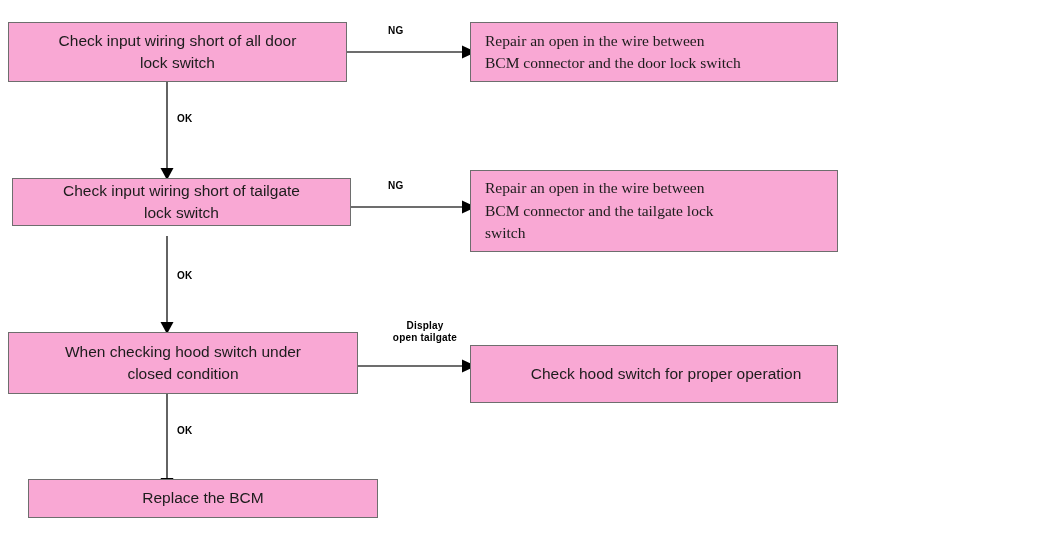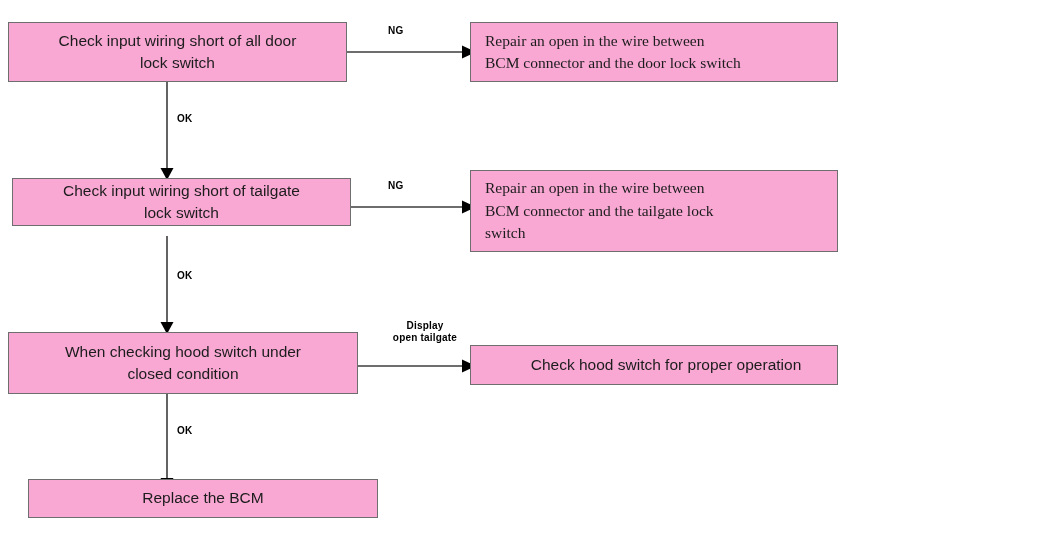--- a/index.html
+++ b/index.html
@@ -126,21 +126,21 @@
 
   <div class="edge-label" style="left:388px; top:180px;">NG</div>
 
   <div class="edge-label" style="left:177px; top:270px;">OK</div>
 
   <div class="node center" style="left:8px; top:332px; width:350px; height:62px;">
     <span class="txt">When checking hood switch under
 closed condition</span>
   </div>
 
-  <div class="node center" style="left:470px; top:345px; width:368px; height:40px;padding-left:24px;">
+  <div class="node center" style="left:470px; top:345px; width:368px; height:58px;padding-left:24px;">
     <span class="txt">Check hood switch for proper operation</span>
   </div>
 
   <div class="edge-label center" style="left:349px; top:320px; width:152px;">Display
 open tailgate</div>
 
   <div class="edge-label" style="left:177px; top:425px;">OK</div>
 
   <div class="node center" style="left:8px; top:479px; width:350px; height:39px;margin-left:20px;">
     <span class="txt">Replace the BCM</span>

